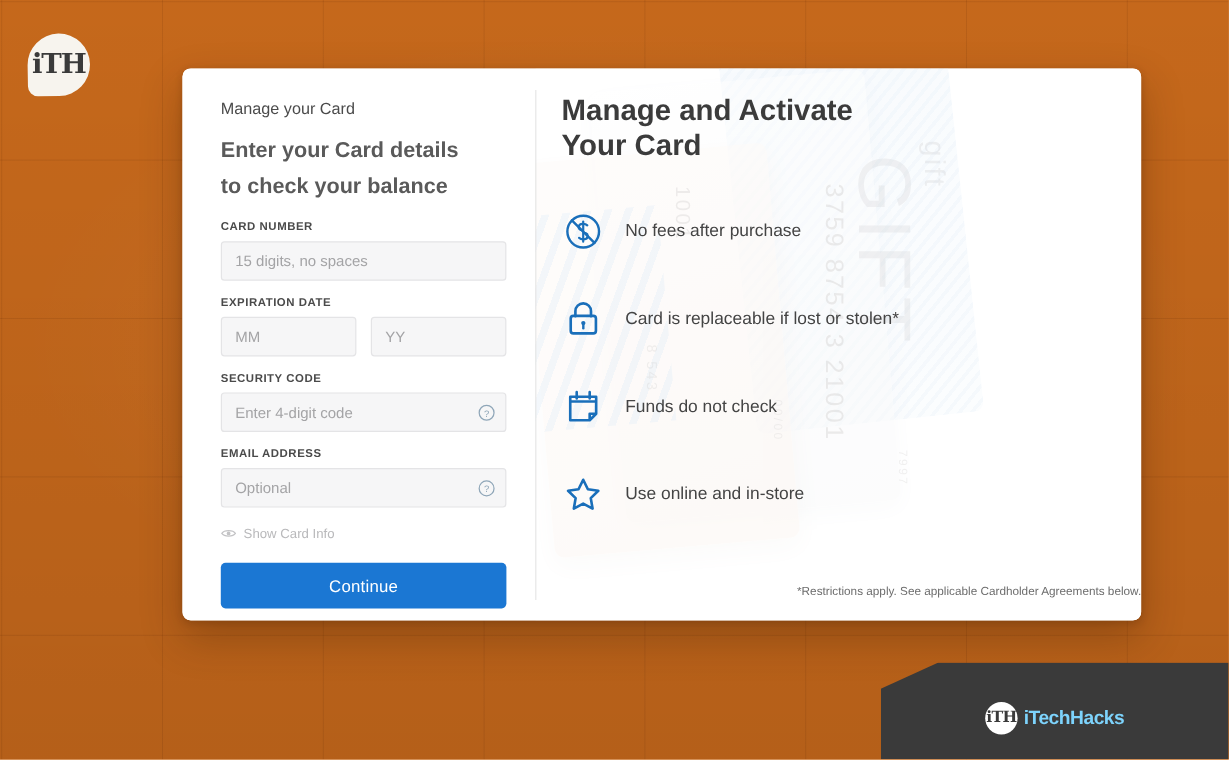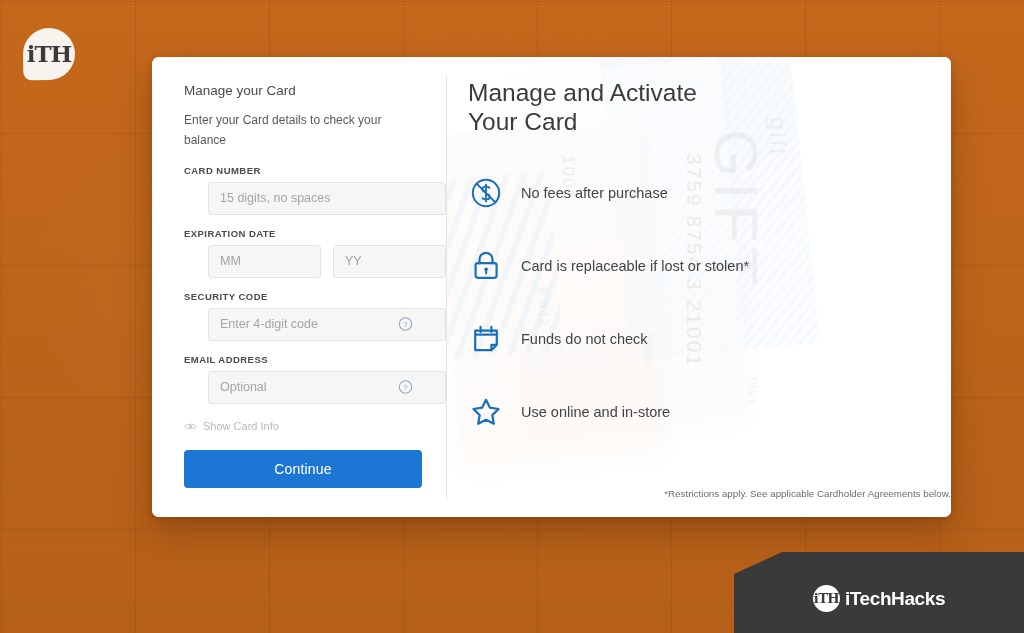--- a/index.html
+++ b/index.html
@@ -102,25 +102,26 @@
     background: #e6e6e6;
     z-index: 3;
   }
   #form-title {
     font-size: 13.5px;
     color: #4b4b4b;
     margin: 0 0 13px 0;
     font-weight: normal;
   }
   #form-subtitle {
-    font-size: 12px;
+    font-size: 18px;
     color: #5a5a5a;
     line-height: 1.65;
     margin: 0 0 14px 0;
     max-width: 205px;
+    font-weight: bold;
   }
   .field-label {
     font-size: 9.5px;
     letter-spacing: 0.45px;
     color: #4a4a4a;
     font-weight: bold;
     margin-bottom: 6px;
     text-transform: uppercase;
   }
   .field-group { margin-bottom: 13px; }
@@ -130,21 +131,20 @@
     box-sizing: border-box;
     height: 33px;
     background: #f6f6f7;
     border: 1px solid #e4e4e6;
     border-radius: 3px;
     font-size: 12.5px;
     color: #6b6b6b;
     padding: 0 11px;
     outline: none;
     font-family: "Liberation Sans", sans-serif;
-    margin-left: 24px;
   }
   .text-input::placeholder { color: #a4a4a6; }
   .row-2 { display: flex; gap: 12px; }
   .row-2 .input-wrap { flex: 1; }
   .help-icon {
     position: absolute;
     right: 9px;
     top: 50%;
     transform: translateY(-50%);
     width: 15px;
@@ -259,21 +259,21 @@
 
   #promo-content {
     position: relative;
     z-index: 2;
     padding: 22px 26px 0 22px;
   }
   #promo-heading {
     font-size: 24.5px;
     line-height: 1.18;
     color: #3b3b3b;
-    font-weight: normal;
+    font-weight: bold;
     margin: 0 0 26px 0;
     white-space: pre-line;
   }
   .feature-row {
     display: flex;
     align-items: center;
     gap: 17px;
     height: 60px;
     margin-bottom: 13px;
   }
@@ -325,22 +325,22 @@
     display: flex;
     align-items: center;
     justify-content: center;
     font-family: "DejaVu Serif", serif;
     font-weight: bold;
     font-size: 13px;
     letter-spacing: -0.5px;
     margin-right: -2px;
   }
   #watermark .wm-text {
-    color: #ffffff;
-    font-size: 19px;
+    color: #7dd3fc;
+    font-size: 16px;
     font-weight: bold;
     letter-spacing: -0.4px;
   }
 </style>
 </head>
 <body>
 
 <div id="page">
 
   <div id="bg-grid"></div>

